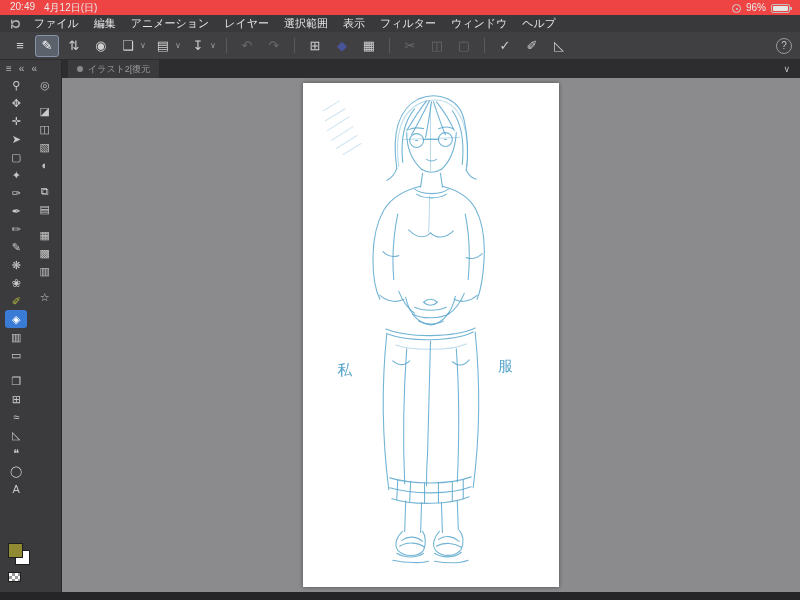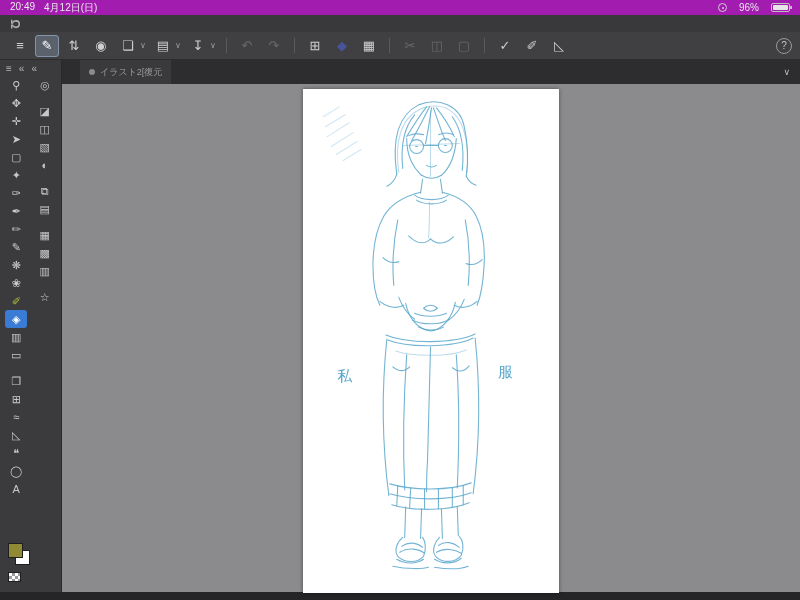--- a/index.html
+++ b/index.html
@@ -1,24 +1,24 @@
 <!DOCTYPE html>
 <html style="--ink: #5aa7cc; --tab_active: #5d6c9c; --tool_selected: #3a7bd5; --marker: #b6c23a; --swatch_main: #8f8a33; --workspace: #8b8b8d;"><head>
 <meta charset="utf-8">
 <style>
   * { margin:0; padding:0; box-sizing:border-box; }
   html,body { width:800px; height:600px; overflow:hidden; }
   body { font-family:"Liberation Sans", sans-serif; background:#8b8b8d; }
   .screen { width:800px; height:600px; display:flex; flex-direction:column; }
 
   
-  .statusbar { height:15px; background:#a21caf; color:#e9e9e9; font-size:10px;
+  .statusbar { height:15px; background:#ef4444; color:#e9e9e9; font-size:10px;
     display:flex; justify-content:space-between; align-items:center; padding:0 10px; flex:none; }
   .sb-left { display:flex; gap:9px; }
-  .sb-right { display:flex; gap:12px; align-items:center; }
+  .sb-right { display:flex; gap:5px; align-items:flex-end; }
   .lock-ico { width:9px; height:9px; border:1px solid #cfcfcf; border-radius:50%; display:inline-block; position:relative; }
   .lock-ico::after { content:""; position:absolute; left:3px; top:3px; width:2px; height:2px; background:#cfcfcf; border-radius:50%; }
   .battery { width:19px; height:9px; border:1px solid #bfbfbf; border-radius:2px; position:relative; }
   .battery::after { content:""; position:absolute; right:-3px; top:2px; width:2px; height:3px; background:#bfbfbf; }
   .battery-fill { position:absolute; inset:1px; width:90%; background:#e6e6e6; border-radius:1px; }
 
   
   .menubar { height:17px; background:#39393b; color:#e4e4e4; font-size:11px;
     display:flex; align-items:center; gap:14px; padding:0 10px; flex:none; }
   .logo { color:#aeaeae; font-size:12px; display:inline-block; transform:rotate(90deg); font-weight:bold; }
@@ -56,21 +56,21 @@
   .swatch { position:absolute; width:15px; height:15px; border:1px solid #1f1f1f; }
   .swatch.sub { left:7px; top:7px; background:#ffffff; }
   .swatch.main { left:0; top:0; background:var(--swatch_main); }
   .checker { margin-top:5px; width:13px; height:10px; border:1px solid #1f1f1f; background-color:#fff;
     background-image:linear-gradient(45deg,#9a9a9a 25%,transparent 25%,transparent 75%,#9a9a9a 75%),
                      linear-gradient(45deg,#9a9a9a 25%,transparent 25%,transparent 75%,#9a9a9a 75%);
     background-size:6px 6px; background-position:0 0,3px 3px; }
 
   
   .right-col { flex:1; display:flex; flex-direction:column; min-width:0; }
-  .tabbar { height:24px; background:#2d2d2f; display:flex; align-items:stretch; padding-left:18px; flex:none; }
+  .tabbar { height:18px; background:#2d2d2f; display:flex; align-items:stretch; padding-left:6px; flex:none; }
   .tabs { display:flex; }
   .tab { display:flex; align-items:center; gap:5px; padding:0 9px; font-size:9px;
     color:#9b9b9b; background:#3a3a3c; margin-right:2px; white-space:nowrap; }
   .tab.active { background:var(--tab_active); color:#ffffff; }
   .tab-dot { width:6px; height:6px; border-radius:50%; background:#8a8a8a; flex:none; }
   .tab.active .tab-dot { background:#c2c8dd; }
   .tab-chevron { margin-left:auto; margin-right:10px; align-self:center; color:#bdbdbd; font-size:9px; }
 
   .workspace { flex:1; background:var(--workspace); position:relative; min-height:0; }
   .canvas { position:absolute; left:50%; transform:translateX(-50%); top:5px;
@@ -95,20 +95,32 @@
       <span class="lock-ico"></span>
       <span>96%</span>
       <span class="battery">
           <span class="battery-fill"></span>
         </span>
     </div>
   </div>
 
   <div class="menubar">
     <span class="logo">Ω</span>
+    <div class="menu-items">
+
+    <span class="menu-item">ファイル</span>
+        <span class="menu-item">編集</span>
+        <span class="menu-item">アニメーション</span>
+        <span class="menu-item">レイヤー</span>
+        <span class="menu-item">選択範囲</span>
+        <span class="menu-item">表示</span>
+        <span class="menu-item">フィルター</span>
+        <span class="menu-item">ウィンドウ</span>
+        <span class="menu-item">ヘルプ</span>
+      </div>
   </div>
 
   <div class="toolbar">
     <div class="tb-group">
 
     <span class="tb-icon">≡</span>
         <span class="tb-icon selected">✎</span>
         <span class="tb-icon">⇅</span>
         <span class="tb-icon">◉</span>
         <span class="tb-icon">❏</span>

